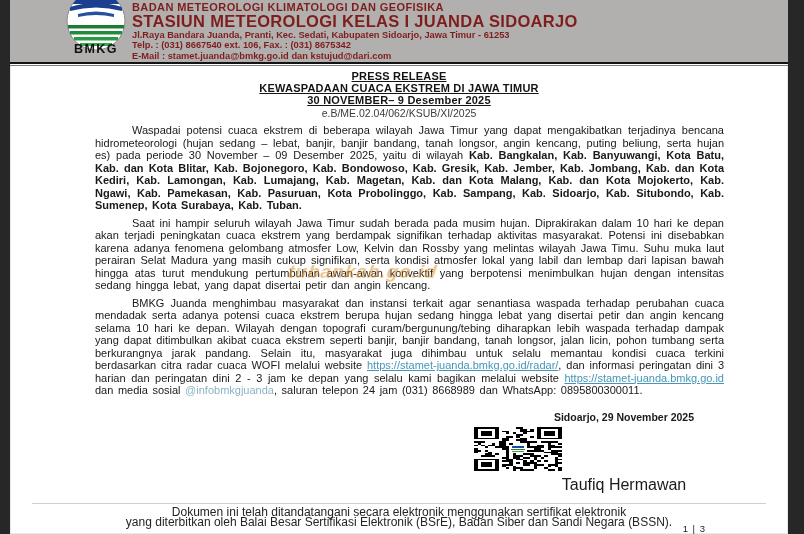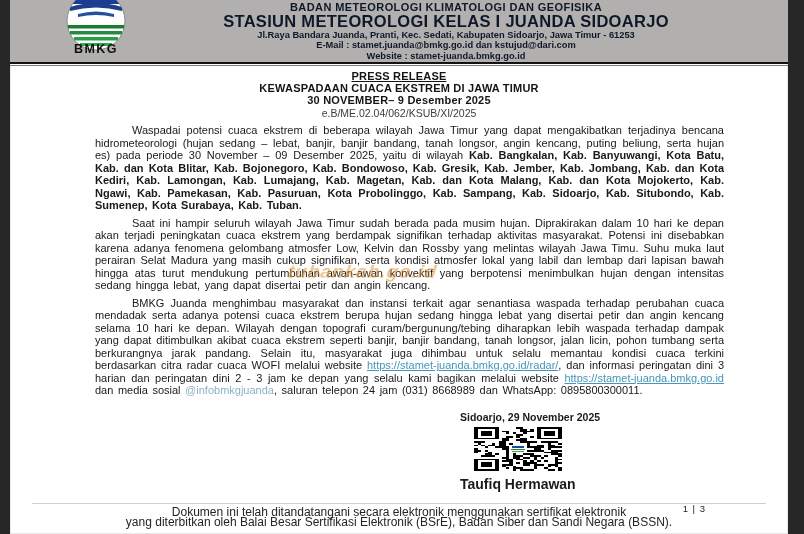--- a/index.html
+++ b/index.html
@@ -7,49 +7,49 @@
        font-family:"Liberation Sans","DejaVu Sans",sans-serif;}
   .viewer{position:relative;width:804px;height:534px;background:#272727;}
   .paper{position:absolute;left:10px;top:0;width:778px;height:534px;background:#ffffff;
          box-shadow:inset 0 0 0 1px #e8e8e8;}
   
   .letterhead{position:relative;height:62px;background:#b1b0ae;border-bottom:2px solid #131313;overflow:hidden;}
   .rule2{height:0;border-top:1px solid #7d7d7d;margin-top:1px;}
   .logo{position:absolute;left:54px;top:-9px;width:64px;text-align:center;}
   .logo-label{position:absolute;left:0;right:0;top:51px;font-weight:bold;font-size:12.5px;
               letter-spacing:1.5px;color:#111;}
-  .lh-text{position:absolute;left:122px;right:28px;top:1px;text-align:center;color:#0f172a;}
+  .lh-text{position:absolute;left:122px;right:28px;top:1px;color:#7f1d1d;}
   .lh1{font-size:11px;font-weight:bold;letter-spacing:.4px;line-height:12px;}
   .lh2{font-size:16.5px;font-weight:bold;letter-spacing:.3px;line-height:17px;}
   .lh3{font-size:9.3px;font-weight:bold;line-height:10.3px;}
   
   .title-block{margin-top:4px;text-align:center;color:#141414;}
-  .t1{font-size:11px;font-weight:bold;line-height:12px;letter-spacing:.2px;}
+  .t1{font-size:11px;font-weight:bold;line-height:12px;letter-spacing:.2px;text-decoration:underline;}
   .t1.u{text-decoration:underline;}
   .t2{font-size:10.5px;font-weight:normal;color:#3c3c3c;line-height:12px;margin-top:1px;}
   
   .body{position:relative;margin:2px 64px 0 85px;color:#191919;}
   .body p{margin:5px 0 0 0;font-size:11px;line-height:12.5px;text-align:justify;
           text-indent:37px;word-spacing:1.5px;}
   .body b{font-weight:bold;}
   a.link{color:#4596b8;text-decoration:underline;cursor:pointer;margin-top:12px;}
   a.mention{color:#8ab3c4;text-decoration:none;cursor:pointer;}
   .watermark{position:absolute;left:193px;top:137px;font-size:19px;font-weight:bold;
              font-style:italic;color:rgba(221,146,45,0.55);transform:skewX(-8deg);
              letter-spacing:1px;filter:blur(0.4px);pointer-events:none;white-space:nowrap;}
   
-  .signature{margin:14px 0 0 450px;color:#1a1a1a;}
+  .signature{margin:14px 0 0 450px;color:#1a1a1a;text-align:center;}
   .sig-date{font-size:10.5px;font-weight:bold;}
   .qr{margin:4px 0 5px 14px;width:88px;height:44px;}
-  .sig-name{font-size:14px;font-weight:bold;}
+  .sig-name{font-size:16px;font-weight:normal;}
   
   .footer{position:absolute;left:20px;right:20px;top:503px;}
   .footer-divider{height:0;border-top:1px solid #cfcfcf;margin:0 2px 4px 2px;}
   .f1{font-size:12px;line-height:9.5px;text-align:center;color:#242424;}
-  .page-num{position:absolute;right:62px;top:0;font-size:9.5px;color:#242424;
+  .page-num{position:absolute;right:62px;top:20px;font-size:9.5px;color:#242424;
             letter-spacing:1px;}
 </style>
 </head>
 <body>
 
 <div class="viewer">
   <div class="paper">
 
     <header class="letterhead">
       <div class="logo">
@@ -71,20 +71,21 @@
               <path d="M16 52 h32 v3 h-32 z" fill="#33a94d"></path>
             </g>
           </svg>
         </span>
         <div class="logo-label">BMKG</div>
       </div>
       <div class="lh-text">
         <div class="lh1">BADAN METEOROLOGI KLIMATOLOGI DAN GEOFISIKA</div>
         <div class="lh2">STASIUN METEOROLOGI KELAS I JUANDA SIDOARJO</div>
         <div class="lh3">Jl.Raya Bandara Juanda, Pranti, Kec. Sedati, Kabupaten Sidoarjo, Jawa Timur - 61253</div>
+        <div class="lh3">Telp. : (031) 8667540 ext. 106, Fax. : (031) 8675342</div>
         <div class="lh3">E-Mail : stamet.juanda@bmkg.go.id dan kstujud@dari.com</div>
         <div class="lh3">Website : stamet-juanda.bmkg.go.id</div>
       </div>
     </header>
     <div class="rule2"></div>
 
     <div class="title-block">
       <div class="t1 u">PRESS RELEASE</div>
       <div class="t1">KEWASPADAAN CUACA EKSTREM DI JAWA TIMUR</div>
       <div class="t1">30 NOVEMBER– 9 Desember 2025</div>

